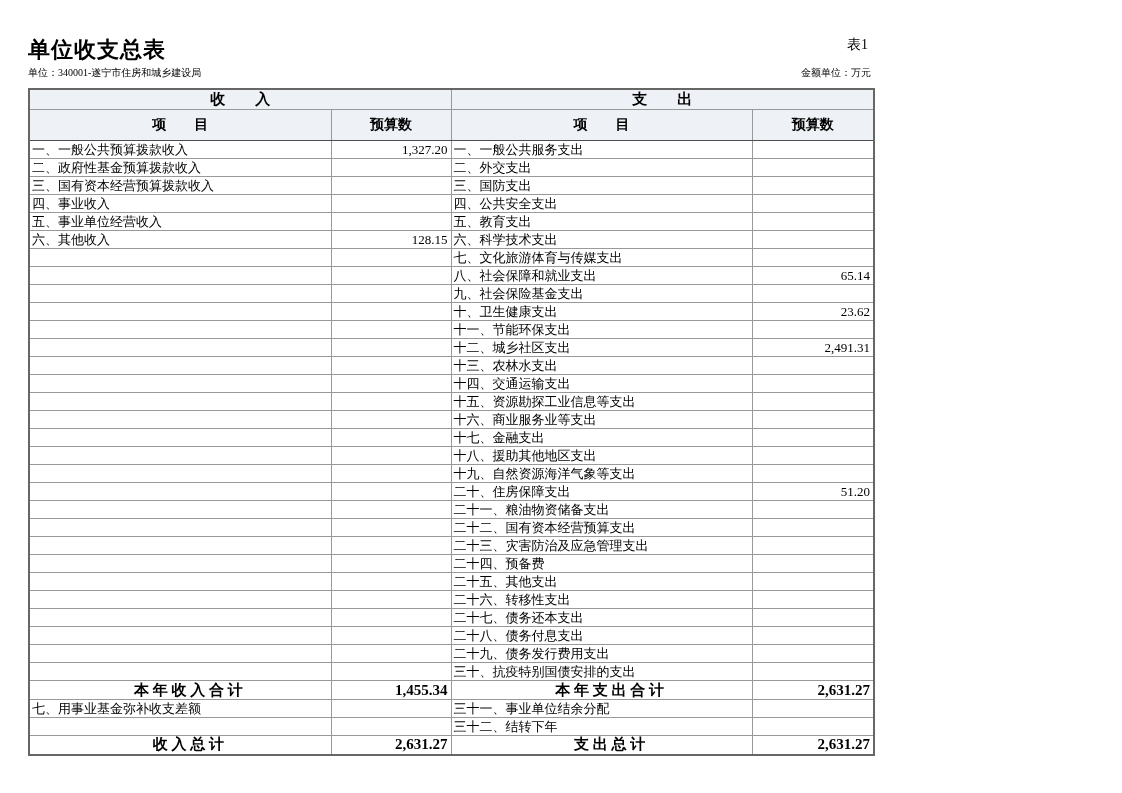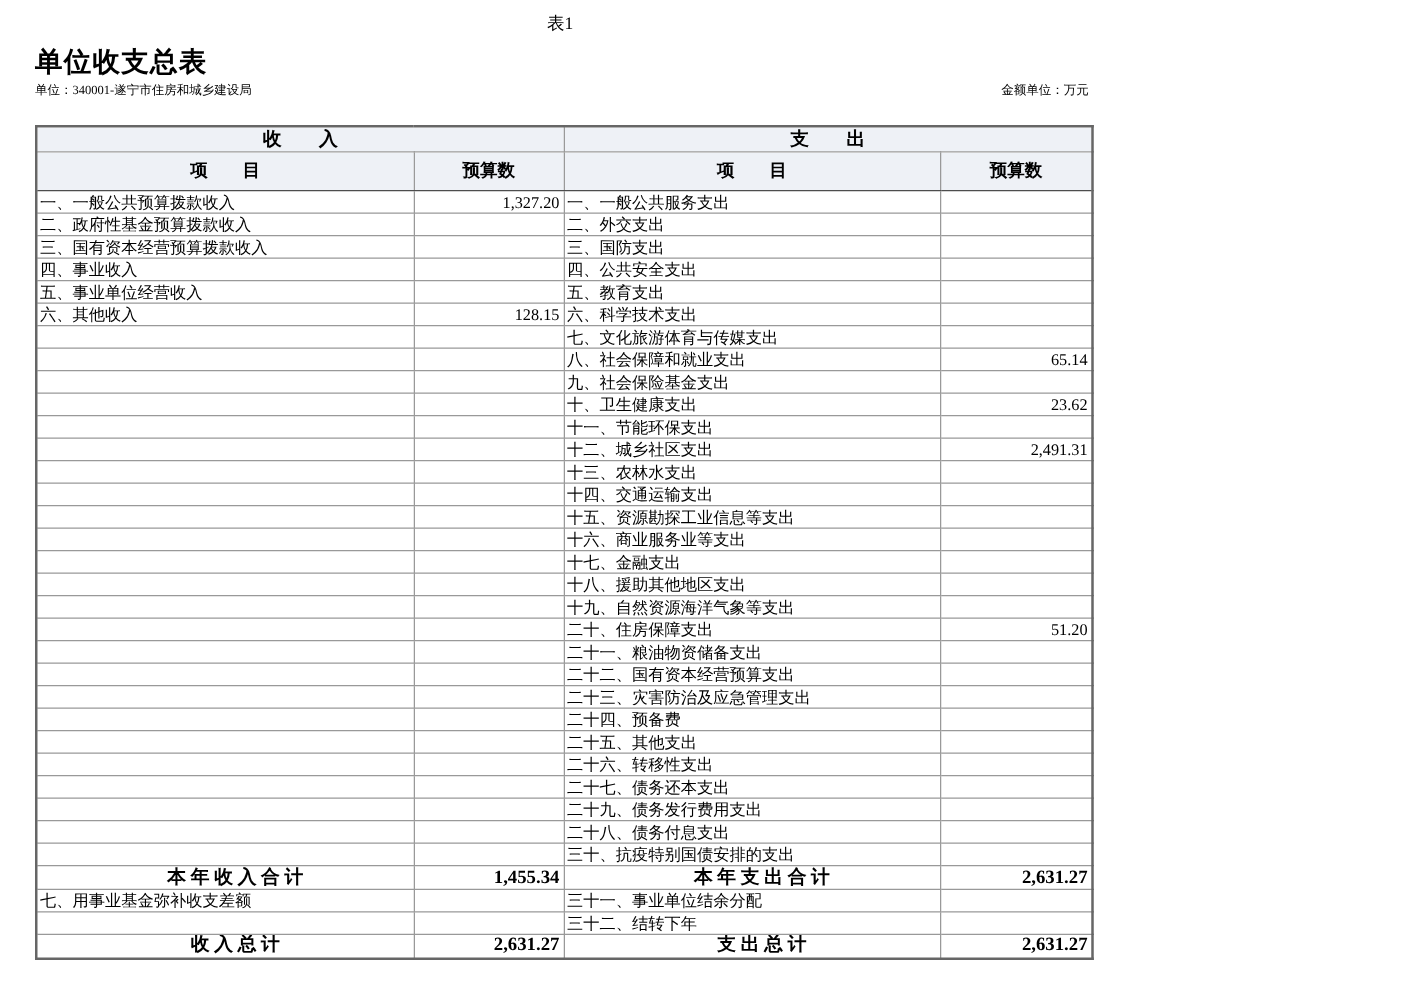--- a/index.html
+++ b/index.html
@@ -7,37 +7,37 @@
     margin: 0; padding: 0;
     width: 1122px; height: 793px;
     background: #ffffff;
     font-family: "Liberation Serif", "DejaVu Serif", serif;
     color: #000;
     overflow: hidden;
   }
   .page { position: relative; width: 1122px; height: 793px; }
 
   .table-tag {
-    position: absolute; top: 10px; left: 28px; width: 843px;
-    text-align: center; font-size: 14px; padding-right: 3px;
+    position: absolute; top: 36px; left: 28px; width: 843px;
+    text-align: right; font-size: 14px; padding-right: 3px;
   }
   .title {
     position: absolute; top: 35px; left: 28px; width: 843px; margin: 0;
     text-align: left; font-size: 22px; font-weight: bold;
     font-family: "DejaVu Sans", "Liberation Sans", sans-serif;
     letter-spacing: 1px;
   }
   .meta-row {
     position: absolute; top: 63px; left: 28px; width: 843px;
     display: flex; justify-content: space-between;
     font-size: 10px; line-height: 20px;
   }
 
   table.budget-table {
-    position: absolute; top: 100px; left: 28px;
+    position: absolute; top: 88px; left: 28px;
     width: 845px; table-layout: fixed;
     border-collapse: collapse;
     border: 2px solid var(--outer-border, #666);
   }
   .budget-table th, .budget-table td {
     border: 1px solid var(--grid-line, #999);
     overflow: hidden; white-space: nowrap;
     vertical-align: middle;
     padding: 0;
   }
@@ -250,27 +250,27 @@
         </tr>
         <tr class="row-data">
           <td class="item"></td>
           <td class="value"></td>
           <td class="item">二十七、债务还本支出</td>
           <td class="value"></td>
         </tr>
         <tr class="row-data">
           <td class="item"></td>
           <td class="value"></td>
+          <td class="item">二十八、债务付息支出</td>
+          <td class="value"></td>
+        </tr>
+        <tr class="row-data">
+          <td class="item"></td>
+          <td class="value"></td>
           <td class="item">二十九、债务发行费用支出</td>
-          <td class="value"></td>
-        </tr>
-        <tr class="row-data">
-          <td class="item"></td>
-          <td class="value"></td>
-          <td class="item">二十八、债务付息支出</td>
           <td class="value"></td>
         </tr>
         <tr class="row-data">
           <td class="item"></td>
           <td class="value"></td>
           <td class="item">三十、抗疫特别国债安排的支出</td>
           <td class="value"></td>
         </tr>
         <tr class="row-subtotal">
           <td class="item">本 年 收 入 合 计</td>

